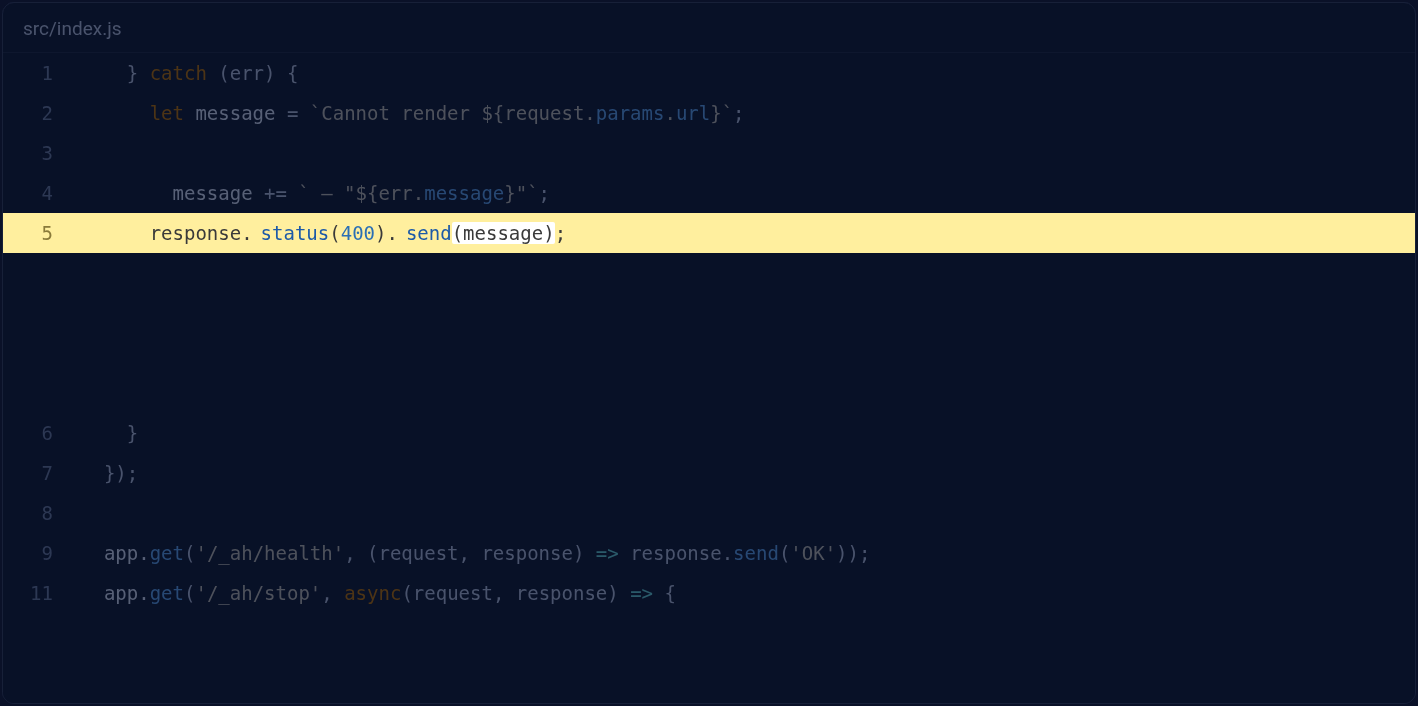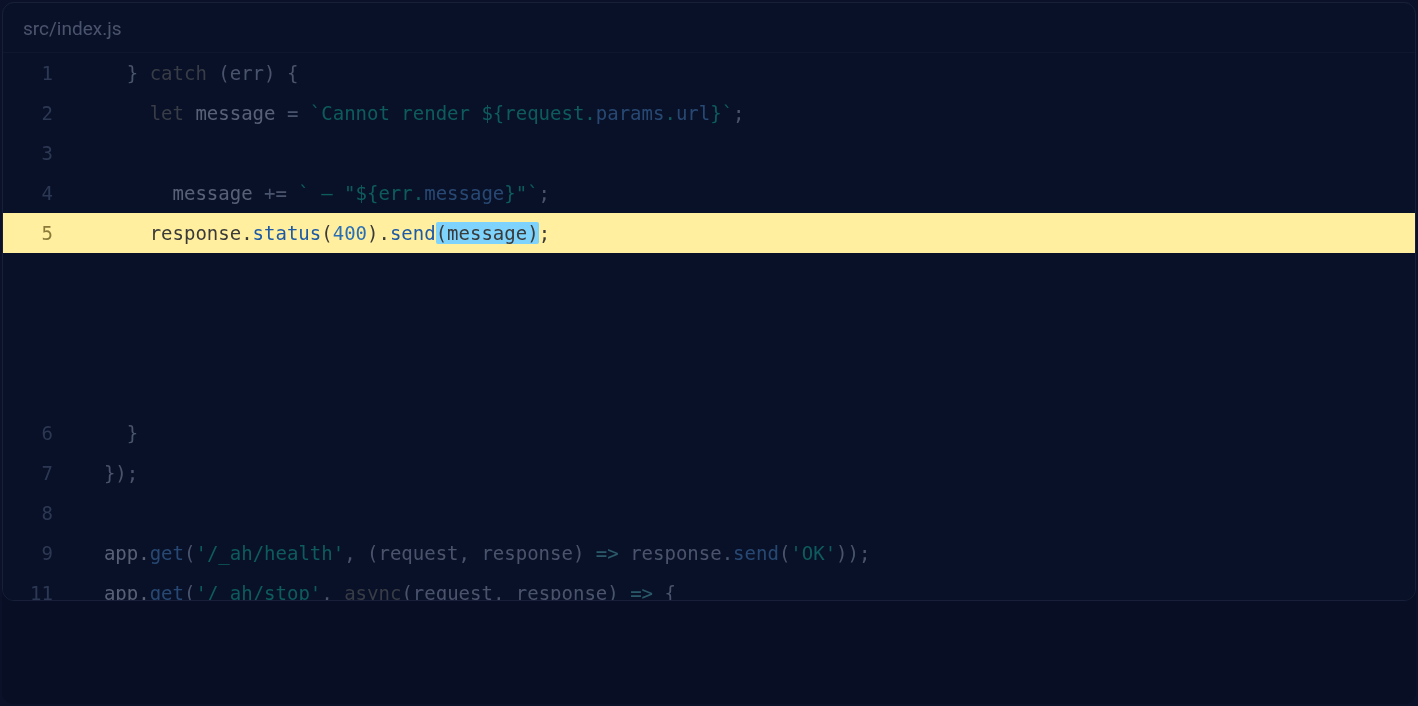--- a/index.html
+++ b/index.html
@@ -6,21 +6,21 @@
   html, body {
     width: 1418px;
     height: 706px;
     background: #0a1128;
     font-family: ui-monospace, "SF Mono", Menlo, Monaco, Consolas, monospace;
     font-size: 19px;
     overflow: hidden;
   }
   .window {
     width: 1414px;
-    height: 599px;
+    height: 702px;
     margin: 2px;
     background: #0b1430;
     border: 1px solid #2a3656;
     border-radius: 12px;
     overflow: hidden;
     display: flex;
     flex-direction: column;
   }
   .overlay {
     position: absolute;
@@ -63,37 +63,37 @@
     flex: 1;
   }
   .line.hl {
     background: #ffef9e;
     position: relative;
     z-index: 10;
   }
   .line.hl .gutter { color: #8a7a3a; }
   .line.hl .code { color: #4a4a4a; }
   .mark {
-    background: #7dd3fc;
+    background: #ffffff;
     color: #3a3a3a;
     border-radius: 2px;
   }
   .spacer { height: 160px; }
 
   
-  .kw-red   { color: #737373; margin-top: 16px; }   
+  .kw-red   { color: #a16207; margin-top: 16px; }   
   .kw-blue  { color: #4f8fd8; }   
   .kw-cyan  { color: #56b6c2; }   
-  .str      { color: #14b8a6; }   
+  .str      { color: #a3a3a3; }   
   .num      { color: #5a9bd4; text-align: center; }   
   .punct    { color: #9aa7c7; }
   .ident    { color: #b9c4de; }
 
   
-  .line.hl .kw-blue { color: #1c5aa8; }
+  .line.hl .kw-blue { color: #1c5aa8; margin-left: 8px; }
   .line.hl .num     { color: #2a6fb5; }
   .line.hl .ident   { color: #3a3a3a; }
   .line.hl .punct   { color: #3a3a3a; }
 </style>
 </head>
 <body>
 
 <div class="window">
   <div class="titlebar">src/index.js</div>
   <div class="editor" id="editor">

